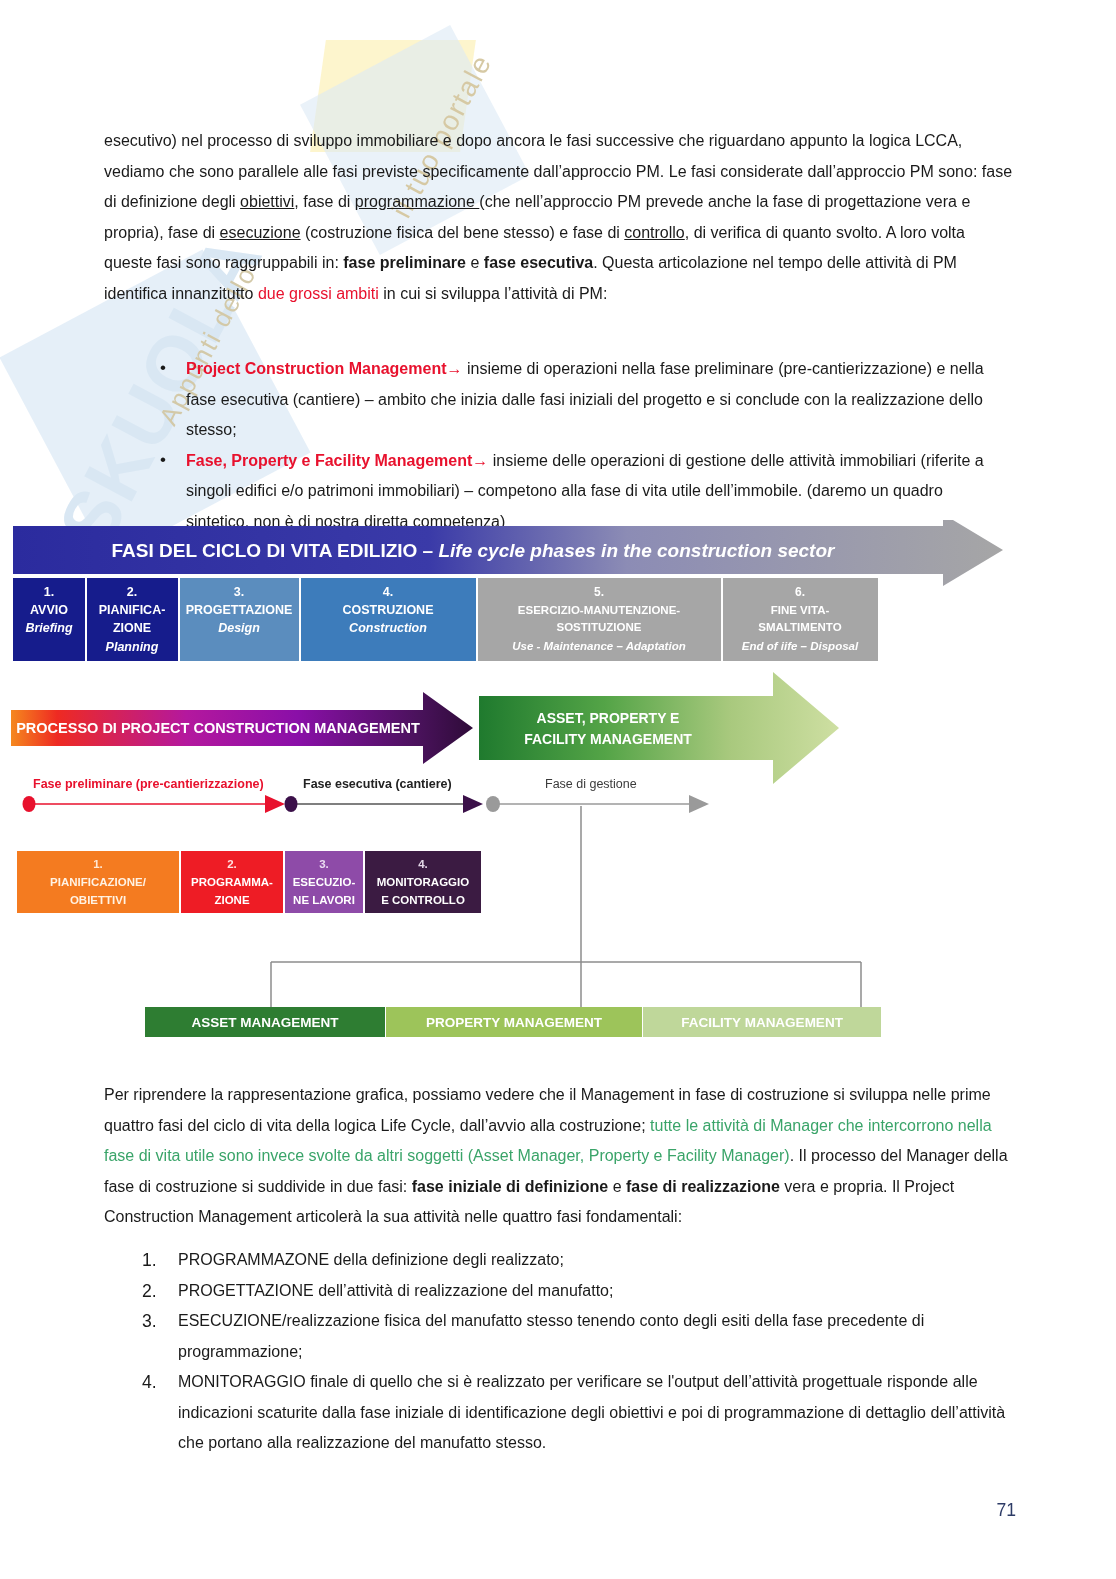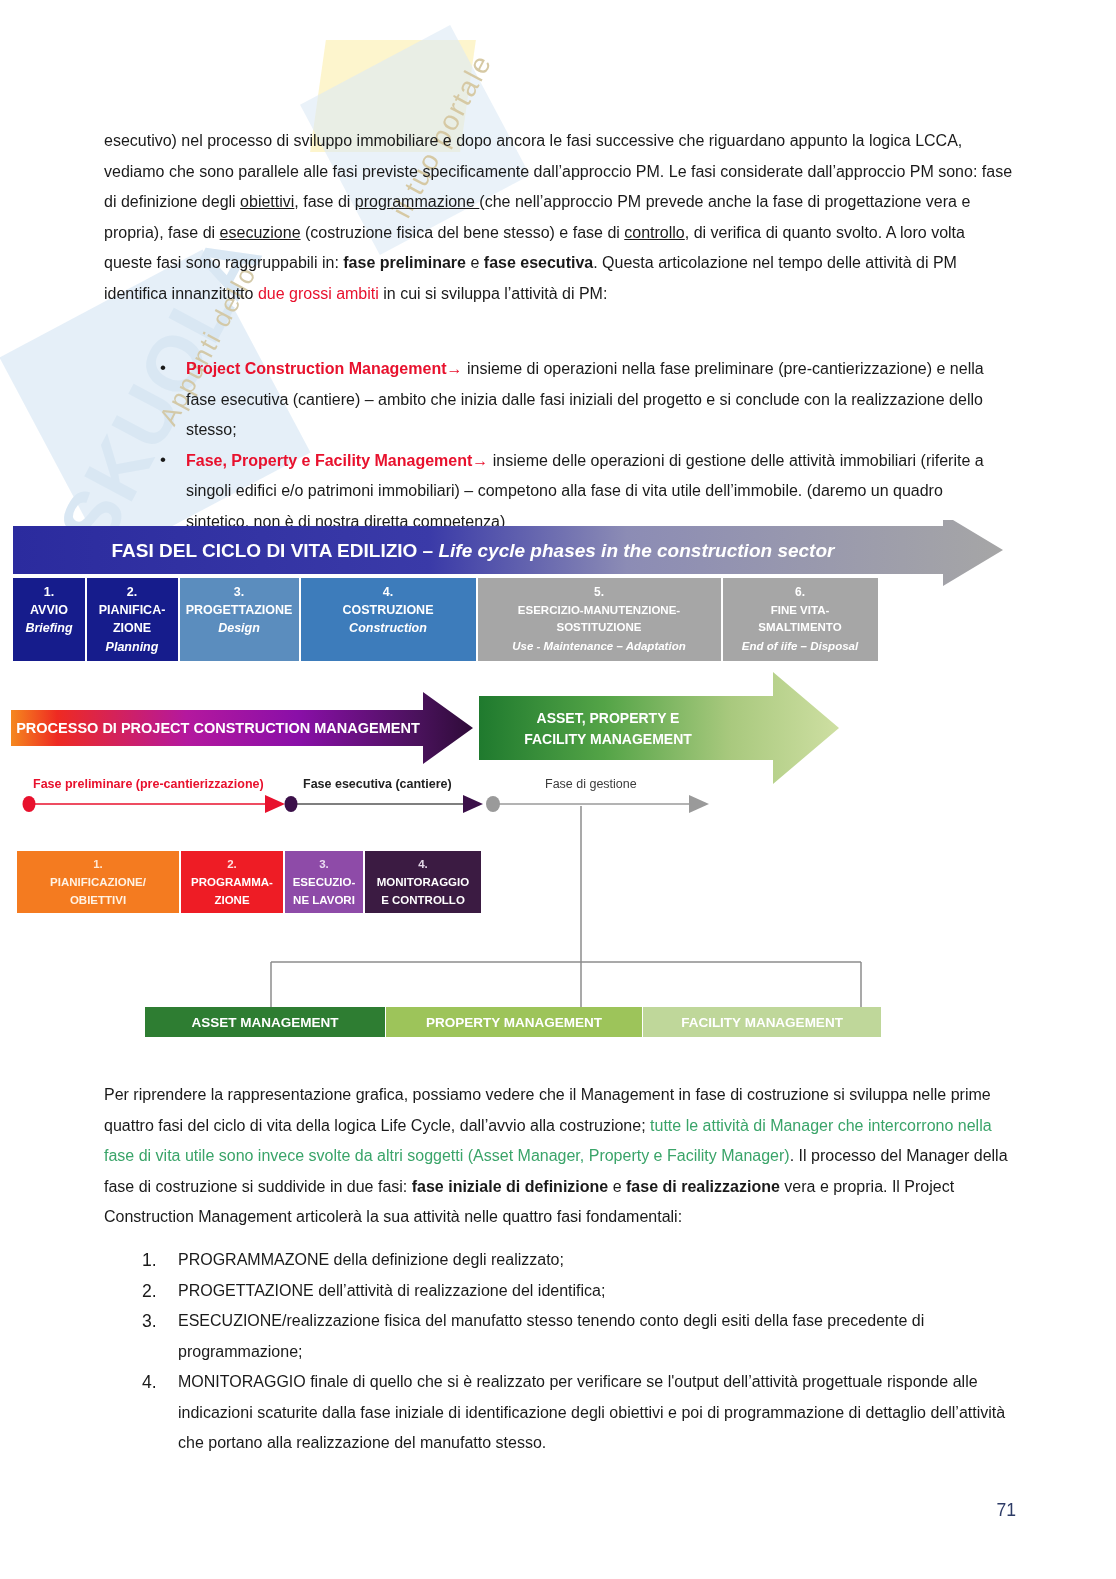--- a/index.html
+++ b/index.html
@@ -324,21 +324,21 @@
     </svg>
   </div>
 
   <div class="col" style="top:1080px;">
     <p class="body"><span>Per riprendere la rappresentazione grafica, possiamo vedere che il Management in fase di costruzione si sviluppa nelle prime quattro fasi del ciclo di vita della logica Life Cycle, dall’avvio alla costruzione; </span><span class="green">tutte le attività di Manager che intercorrono nella fase di vita utile sono invece svolte da altri soggetti (Asset Manager, Property e Facility Manager)</span><span>. Il processo del Manager della fase di costruzione si suddivide in due fasi: </span><span class="b">fase iniziale di definizione</span><span> e </span><span class="b">fase di realizzazione</span><span> vera e propria. Il Project Construction Management articolerà la sua attività nelle quattro fasi fondamentali:</span></p>
   </div>
 
   <div class="col" style="top:1245px;">
     <ol class="num">
       <li class="body orange"><span>PROGRAMMAZONE</span><span> della definizione degli realizzato;</span></li>
-      <li class="body red2"><span>PROGETTAZIONE</span><span> dell’attività di realizzazione del identifica;</span></li>
+      <li class="body red2"><span>PROGETTAZIONE</span><span> dell’attività di realizzazione del manufatto;</span></li>
       <li class="body purple"><span>ESECUZIONE</span><span>/realizzazione fisica del manufatto stesso tenendo conto degli esiti della fase precedente di programmazione;</span></li>
       <li class="body navy"><span>MONITORAGGIO</span><span> finale di quello che si è realizzato per verificare se l'output dell’attività progettuale risponde alle indicazioni scaturite dalla fase iniziale di identificazione degli obiettivi e poi di programmazione di dettaglio dell’attività che portano alla realizzazione del manufatto stesso.</span></li>
     </ol>
   </div>
 
   <div id="pageno">71</div>
 
 </div>
 
 </body></html>

